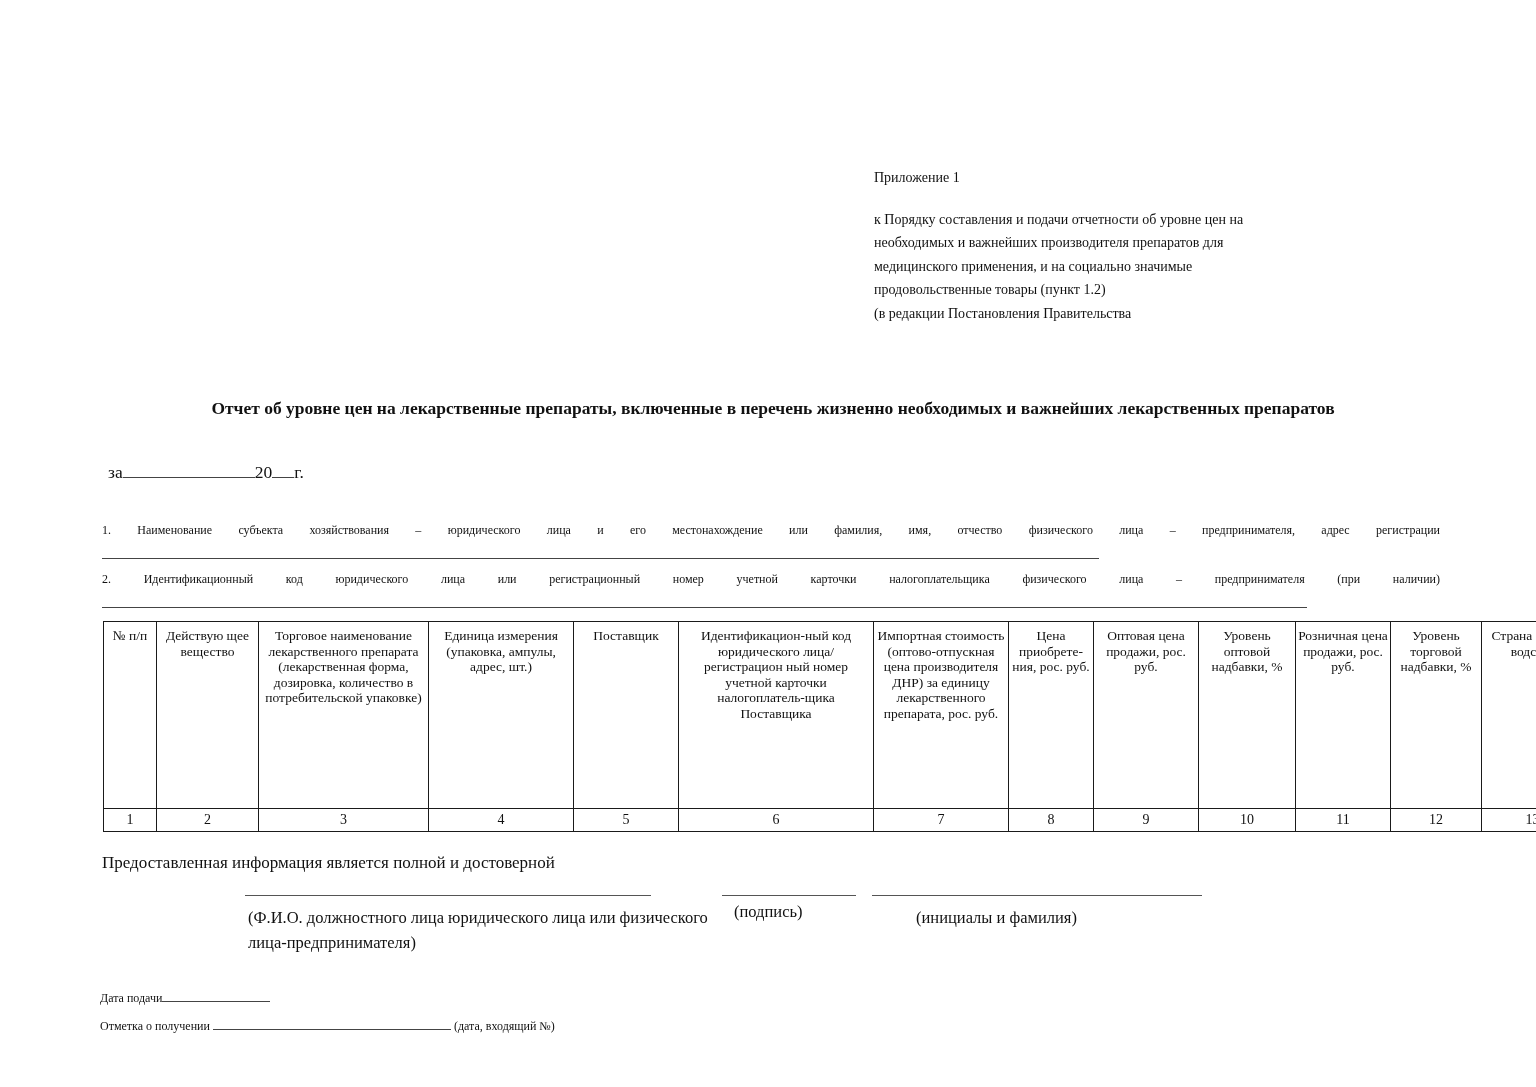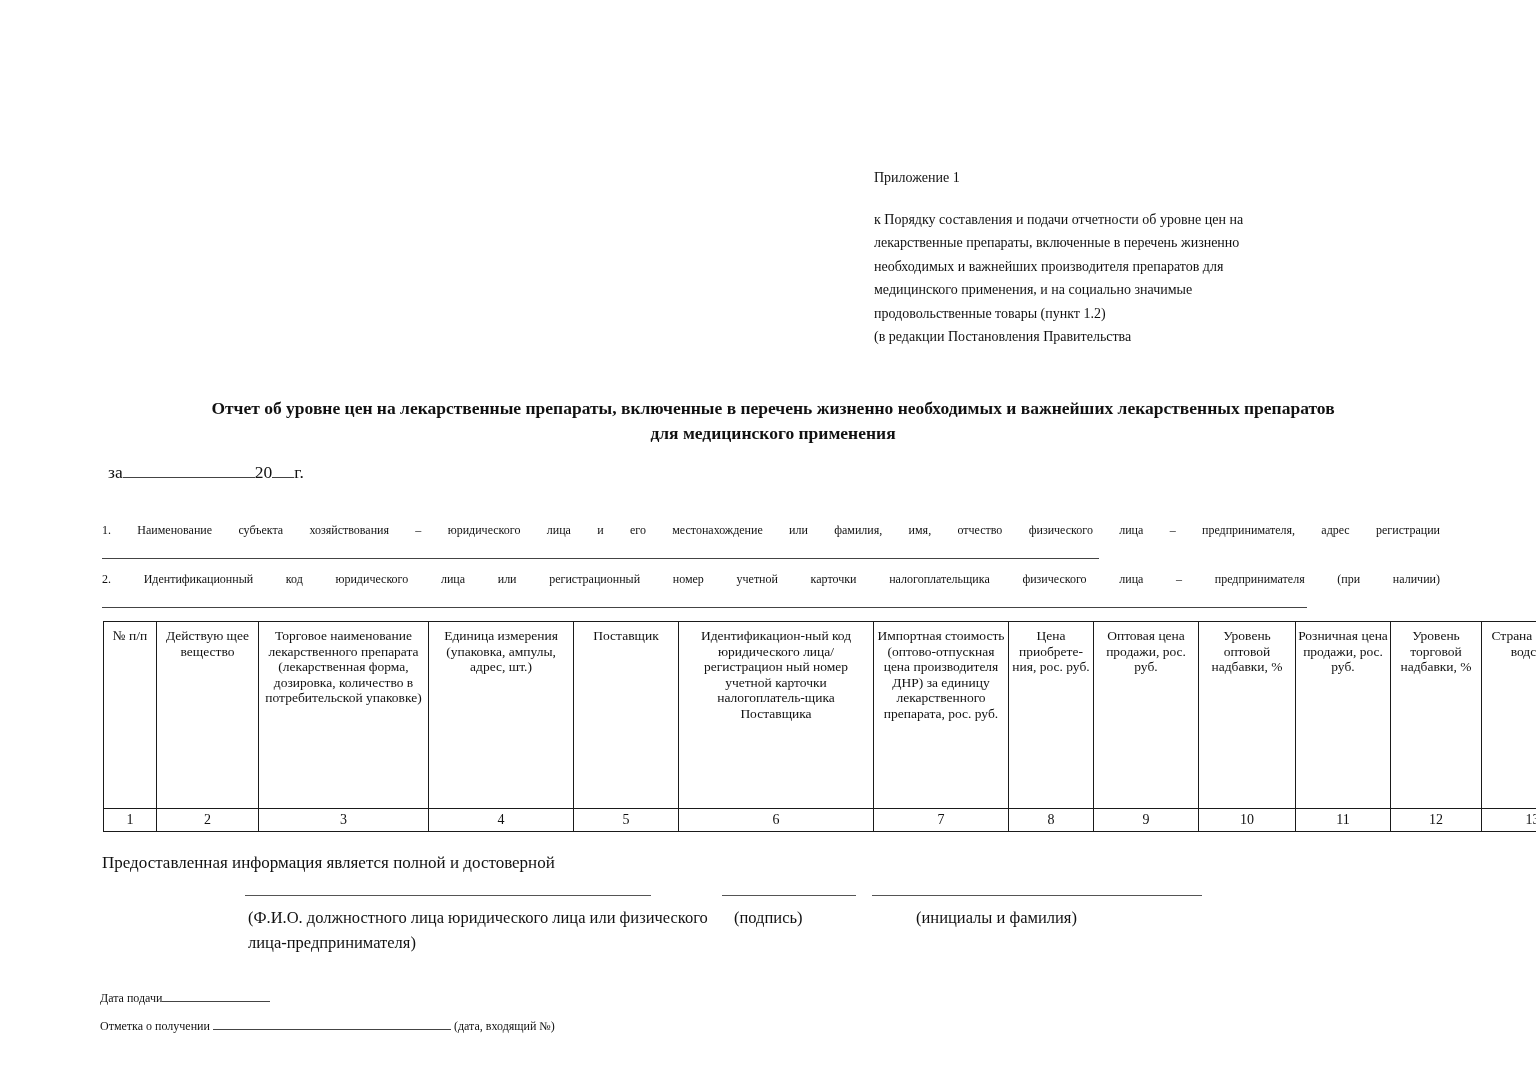--- a/index.html
+++ b/index.html
@@ -141,51 +141,49 @@
   }
   .sl1 { left: 245px; top: 0px; width: 406px; }
   .sl2 { left: 722px; top: 0px; width: 134px; }
   .sl3 { left: 872px; top: 0px; width: 330px; }
   .sig-cap {
     position: absolute;
     font-size: 16.5px;
     line-height: 25px;
   }
   .sc1 { left: 248px; top: 10px; width: 470px; }
-  .sc2 { left: 734px; top: 10px; }
+  .sc2 { left: 734px; top: 4px; }
   .sc3 { left: 916px; top: 10px; }
 
   .bottom-lines {
     position: absolute;
     left: 100px;
     top: 984px;
     font-size: 12px;
     line-height: 28px;
   }
   .ul-date { width: 108px; }
   .ul-mark { width: 238px; }
 </style>
 </head>
 <body>
 
 <div class="page">
 
   <div class="header-block">
     <p class="appx">Приложение 1</p>
     <p>к Порядку составления и подачи отчетности об уровне цен на</p>
-    <p>лекарственные препараты, включенные в перечень жизненно</p>
     <p>необходимых и важнейших производителя препаратов для</p>
     <p>медицинского применения, и на социально значимые</p>
     <p>продовольственные товары (пункт 1.2)</p>
     <p>(в редакции Постановления Правительства</p>
   </div>
 
   <div class="doc-title">
     <div>Отчет об уровне цен на лекарственные препараты, включенные в перечень жизненно необходимых и важнейших лекарственных препаратов</div>
-    <div>для медицинского применения</div>
   </div>
 
   <div class="period-line">
     <span>за</span><span class="ul-blank ul-sm"></span><span>20</span><span class="ul-blank ul-xs"></span><span>г.</span>
   </div>
 
   <div class="para-wrap">
     <p class="para1"><span>1. Наименование субъекта хозяйствования – юридического лица и его местонахождение или фамилия, имя, отчество физического лица – предпринимателя, адрес регистрации</span><span class="fill-rest fill-a"></span></p>
     <p class="para2"><span>2. Идентификационный код юридического лица или регистрационный номер учетной карточки налогоплательщика физического лица – предпринимателя (при наличии)</span><span class="fill-rest fill-b"></span></p>
   </div>

